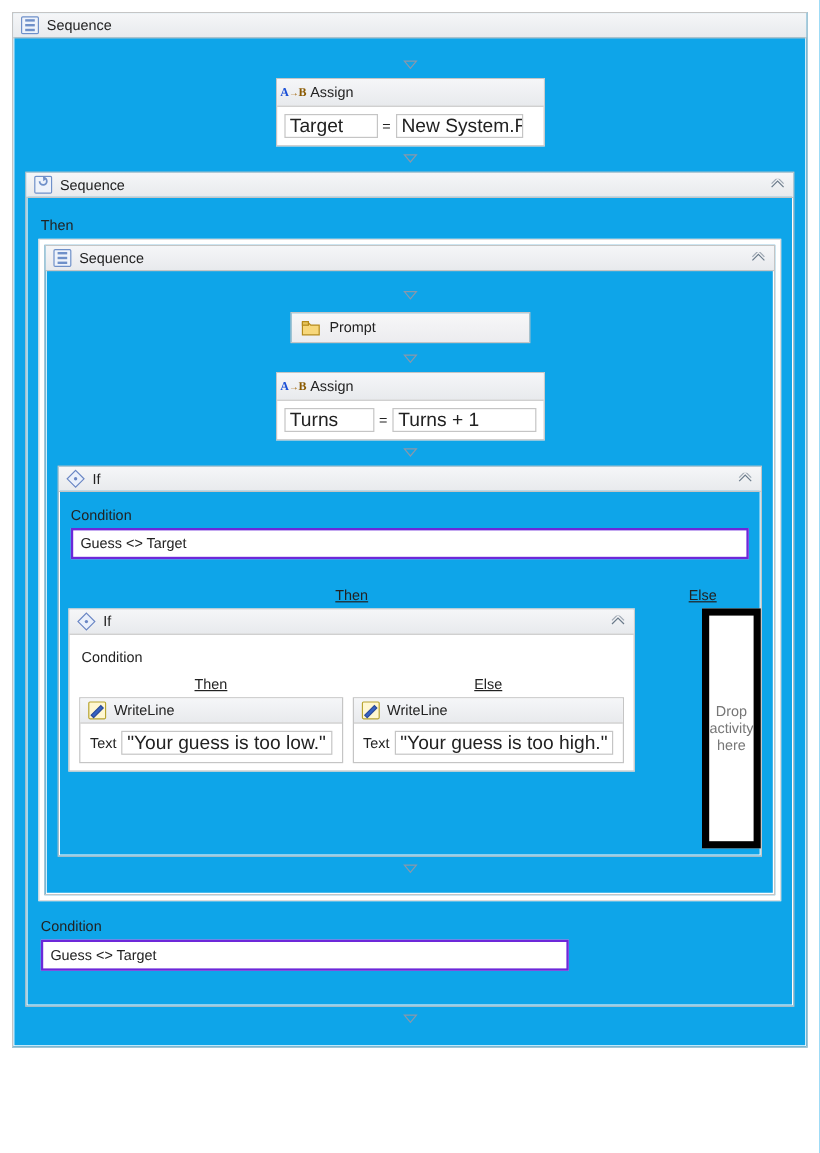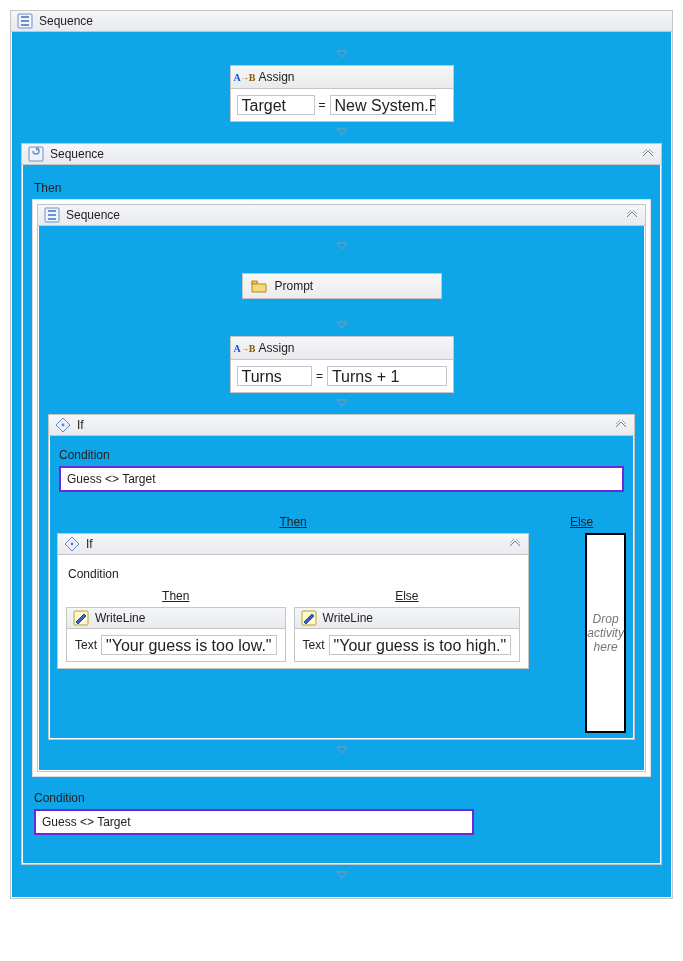--- a/index.html
+++ b/index.html
@@ -62,44 +62,44 @@
     padding: 2px 4px;
     height: 20px;
     line-height: 16px;
     font-size: 16px;
     color: #222;
     overflow: hidden;
     text-overflow: clip;
     white-space: nowrap;
   }
   .prompt-box {
-    width: 200px; margin: 16px auto;
+    width: 200px; margin: 3px auto;
     border: 1px solid #c5c5c5;
     background: linear-gradient(to bottom,#f7f7f8,#ececef);
     display: flex; align-items: center; gap: 8px;
     padding: 4px 8px;
   }
   .section-label { padding: 6px 2px 4px 2px; }
   .fullw-text {
     border: 2px solid #6d28d9;
     background: #fff;
     padding: 4px 6px;
     margin: 0 2px 19px 2px;
   }
   .two-col { display: flex; gap: 8px; align-items: flex-start; }
   .two-col > div { flex: 1; }
   .col-head { text-align: center; padding: 4px 0; text-decoration: underline; }
   .then-box {
     border: 1px solid #c5c5c5;
     background: #fff;
   }
   .drop {
-    border: 2px solid #000000;
-    background: #fff;
-    color: #777; font-style: italic;
+    border: 6px solid #000000;
+    background: #fff;
+    color: #777; 
     height: 200px;
     display: flex; align-items: center; justify-content: center;
     text-align: center;
     margin-left: 48px;
   }
   .writeline {
     border: 1px solid #c5c5c5;
     background: #fff;
     margin: 8px;
   }

